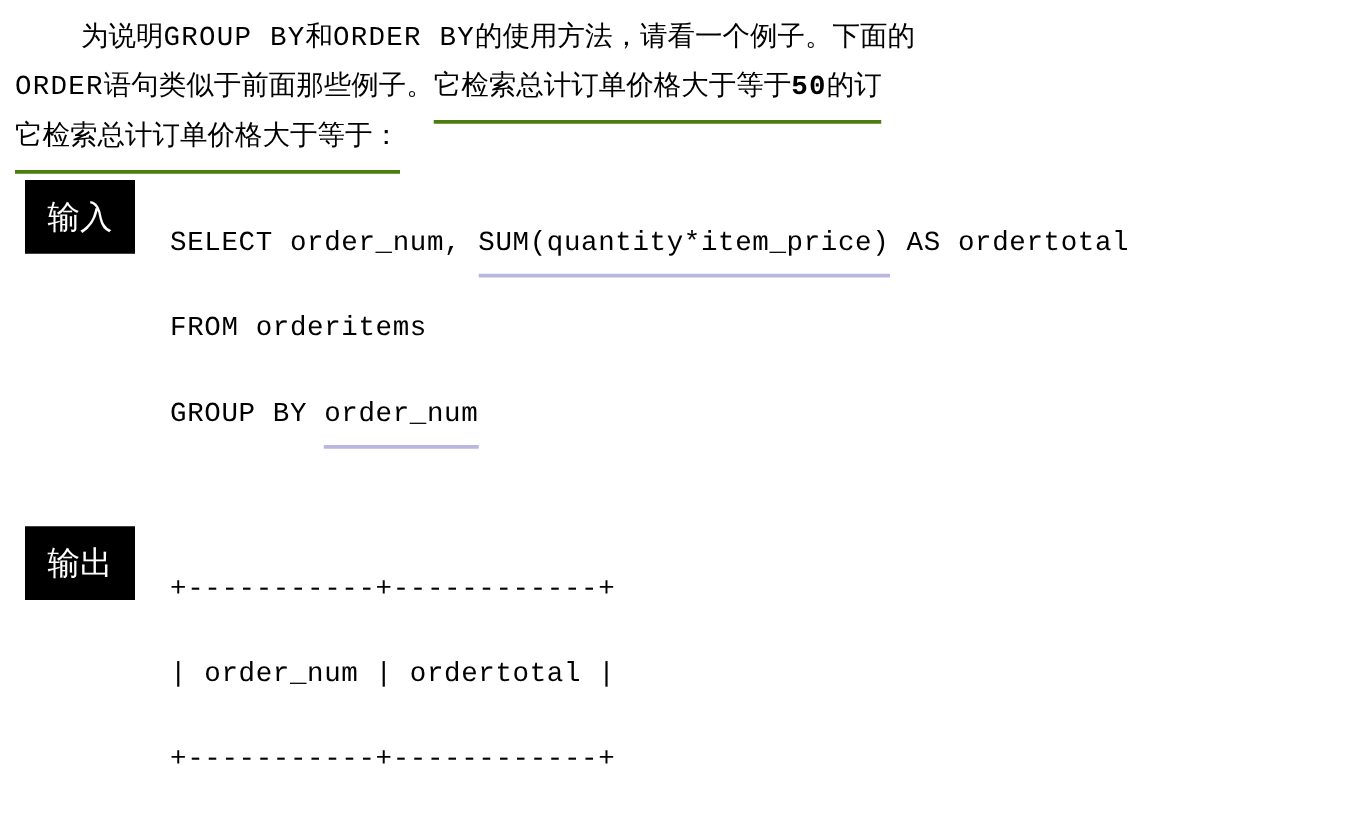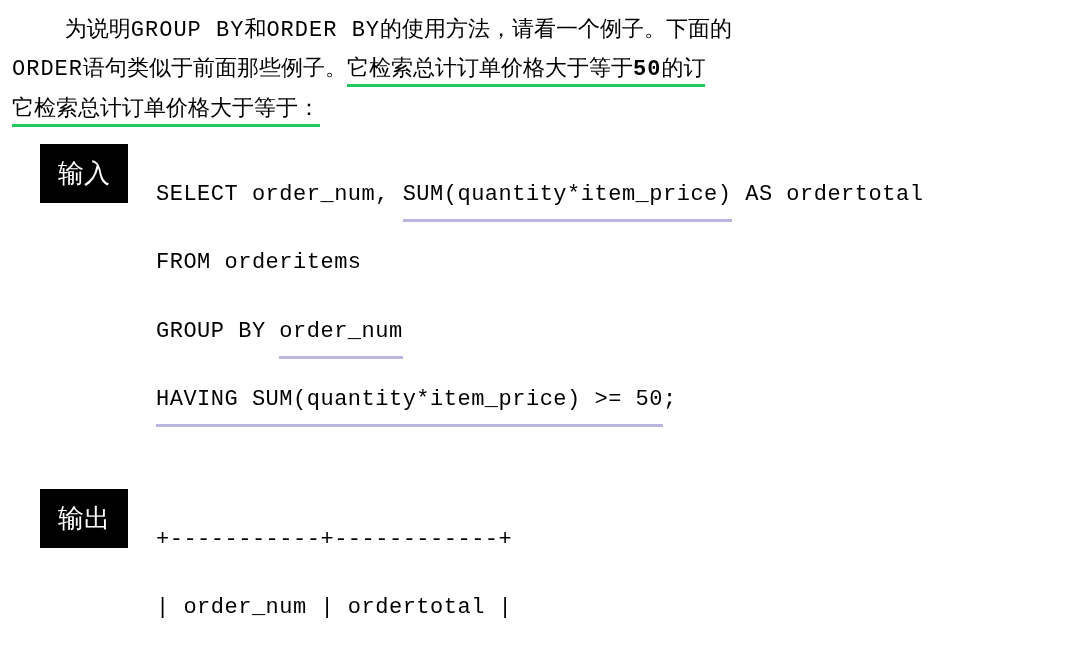--- a/index.html
+++ b/index.html
@@ -19,38 +19,38 @@
     }
     .para-indent {
       display: inline-block;
       width: 2.4em;
     }
     .mono {
       font-family: "Courier New", monospace;
       letter-spacing: 1px;
     }
     .ul-red {
-      border-bottom: 3px solid #22c55e;
-      padding-bottom: 4px;
+      border-bottom: 3px solid #4d7c0f;
+      padding-bottom: 16px;
     }
     .code-section {
       margin-top: 18px;
     }
     .label-row {
       display: flex;
       align-items: flex-start;
       margin-bottom: 4px;
     }
     .label-box {
       background: #000;
       color: #fff;
       font-size: 26px;
       font-weight: 500;
       padding: 6px 18px;
-      margin-left: 40px;
+      margin-left: 20px;
       margin-right: 28px;
       font-family: "Microsoft YaHei", "SimHei", sans-serif;
       white-space: nowrap;
     }
     .code-block {
       font-family: "Courier New", monospace;
       font-size: 22px;
       line-height: 1.55;
       white-space: pre;
       letter-spacing: 0.5px;
@@ -77,21 +77,20 @@
 <span class="ul-red">它检索总计订单价格大于等于：</span>
 </p>
 
 <div class="code-section">
   <div class="label-row">
     <span class="label-box">输入</span>
     <div class="code-block">
 <span class="code-line"><span>SELECT order_num, </span><span class="ul-purple">SUM(quantity*item_price)</span><span> AS ordertotal</span></span>
 <span class="code-line">FROM orderitems</span>
 <span class="code-line"><span>GROUP BY </span><span class="ul-purple">order_num</span></span>
-<span class="code-line"><span class="ul-purple">HAVING SUM(quantity*item_price) &gt;= 50</span><span>;</span></span>
     </div>
   </div>
 </div>
 
 <div class="code-section out-row">
   <div class="label-row">
     <span class="label-box">输出</span>
     <div class="code-block">
 <span class="code-line">+-----------+------------+</span>
 <span class="code-line">| order_num | ordertotal |</span>

